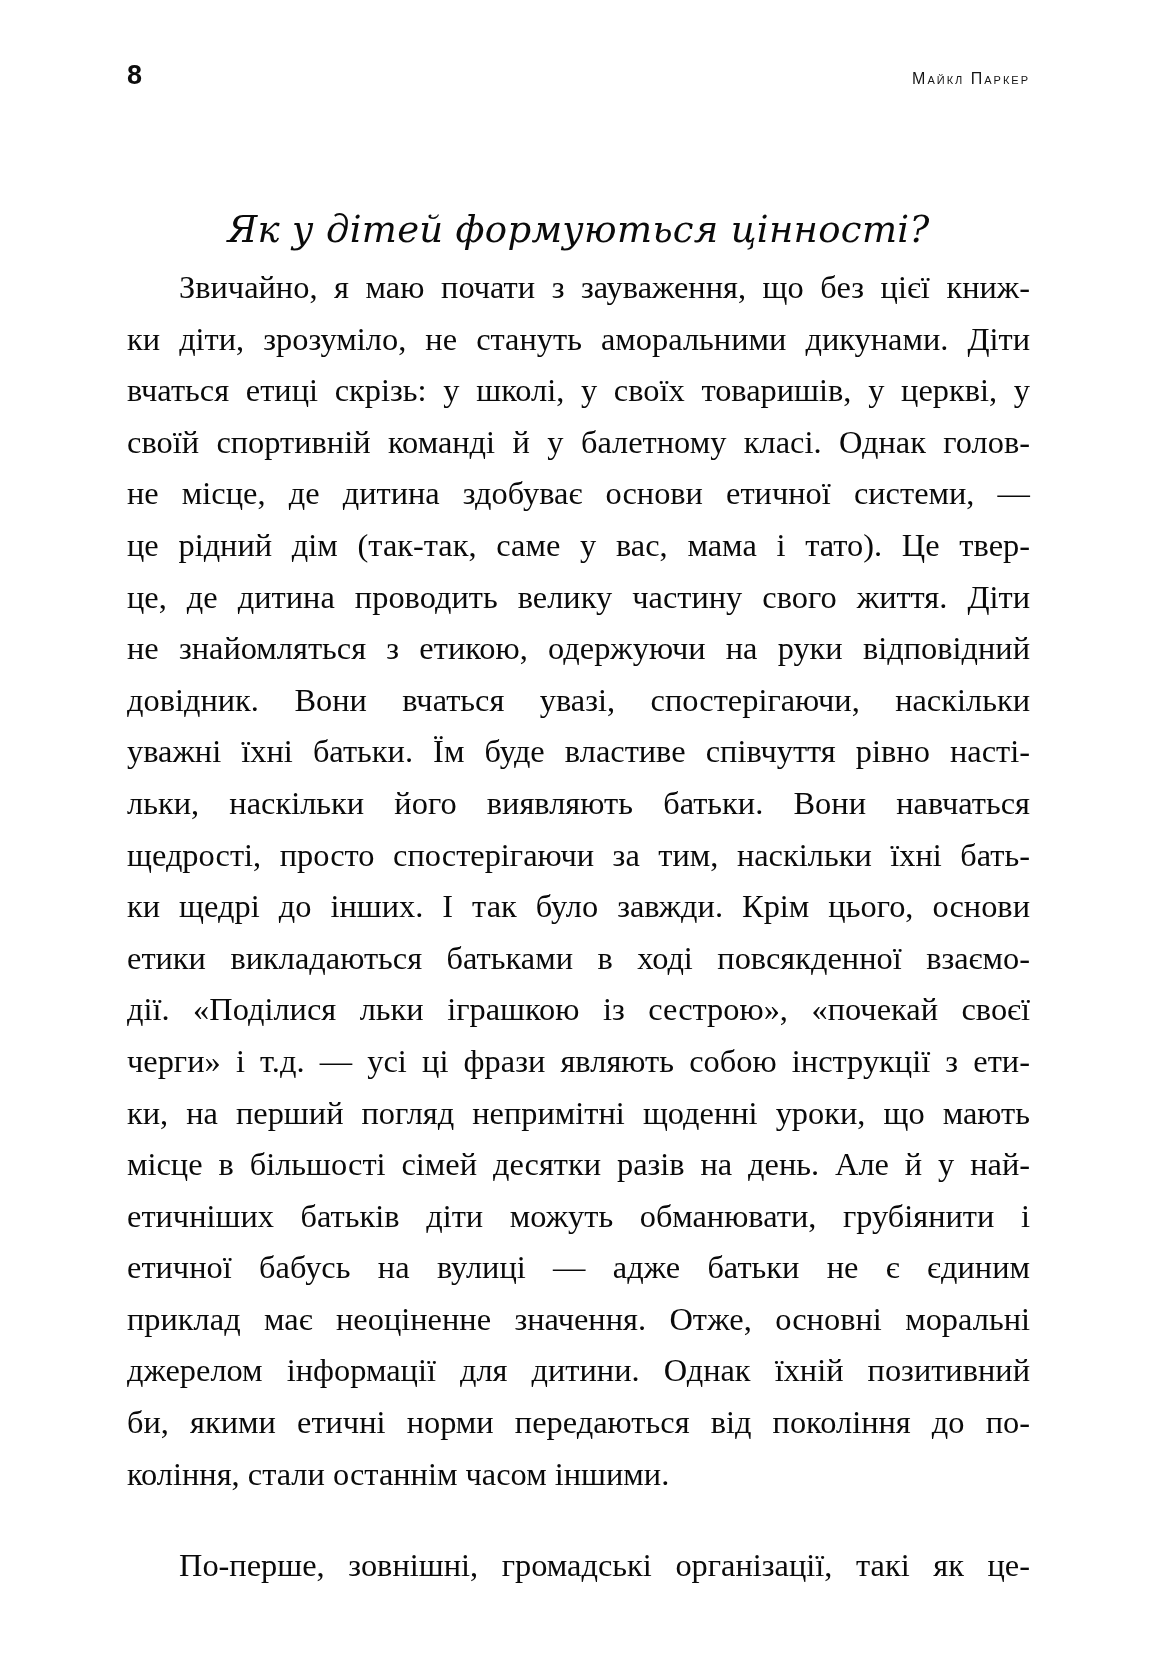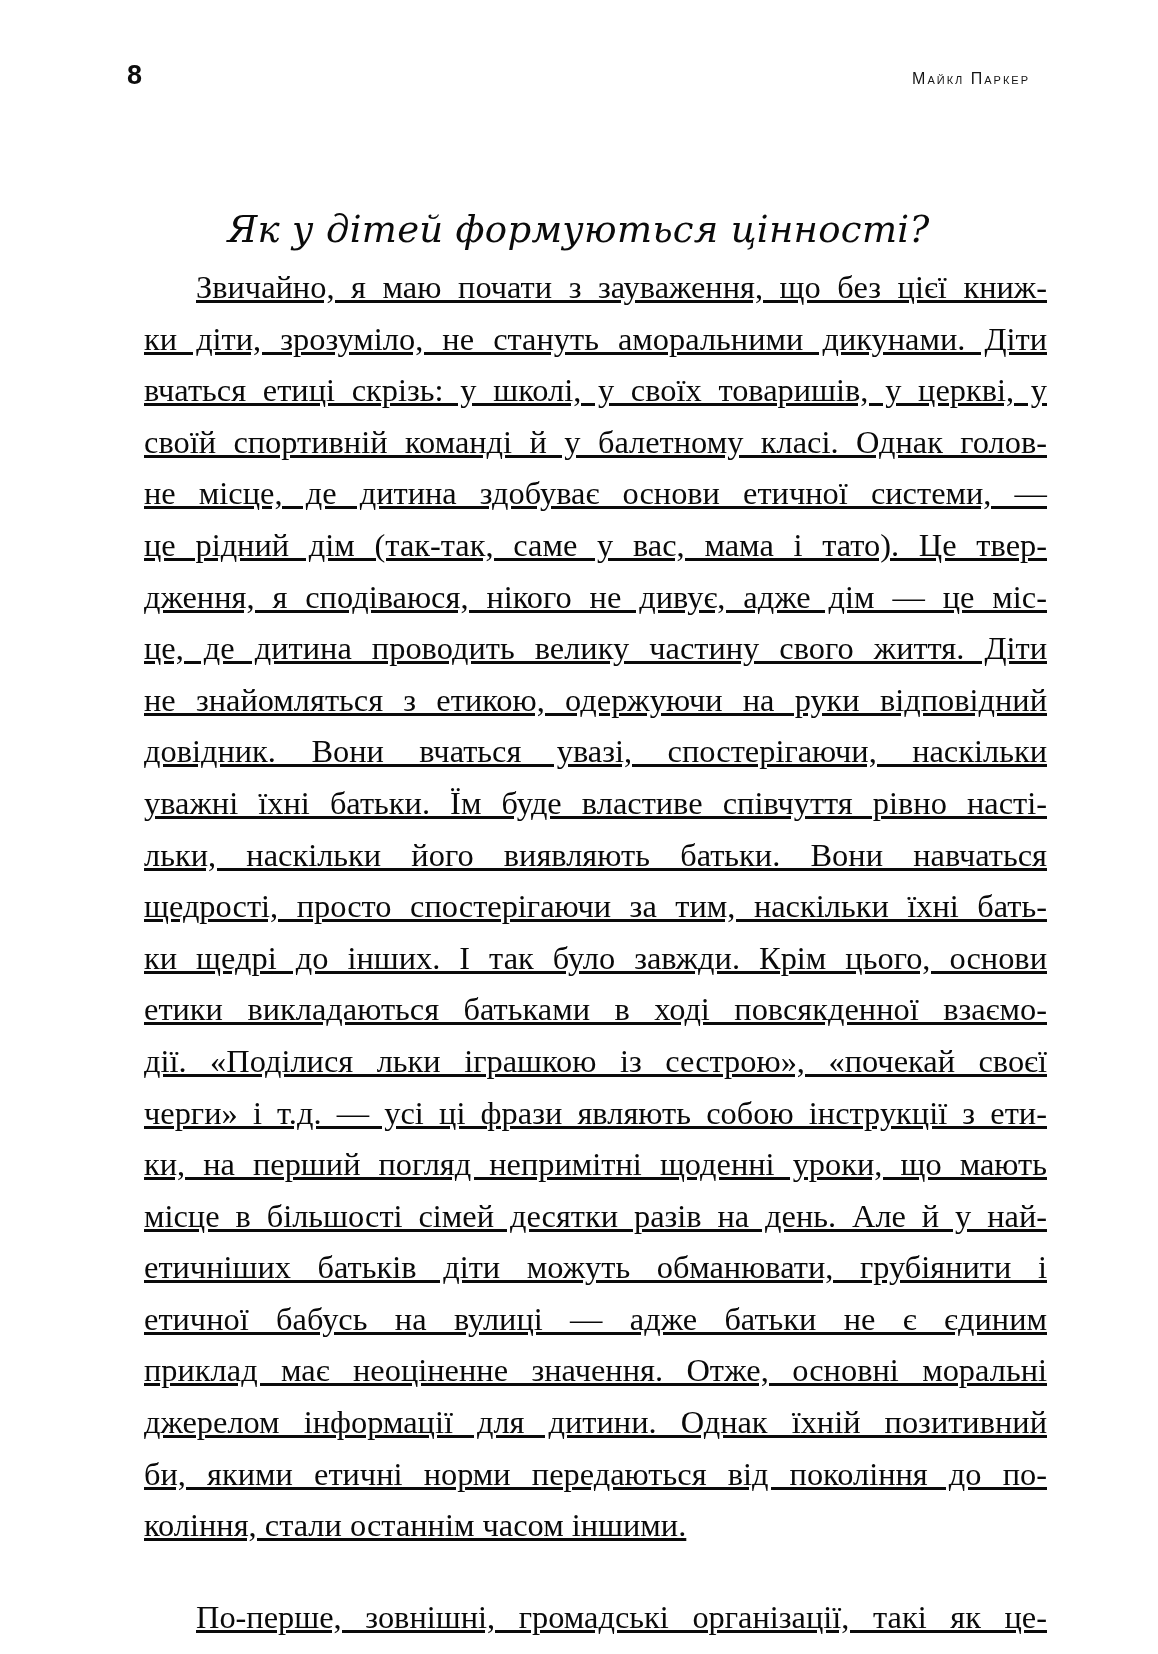--- a/index.html
+++ b/index.html
@@ -64,30 +64,29 @@
     font-weight: 400;
     font-size: 37px;
     line-height: 1.15;
     color: #0b0b0b;
     letter-spacing: 0.3px;
   }
 
   
   .body-copy {
     position: absolute;
-    left: 144px;
+    left: 127px;
     top: 262px;
     width: 903px;
     font-family: "Liberation Serif", "DejaVu Serif", serif;
     font-size: 32.4px;
     line-height: 51.6px;
     color: #0a0a0a;
     text-align: justify;
     text-justify: inter-word;
-    text-decoration: underline;
     -webkit-font-smoothing: none;
   }
 
   .body-copy p {
     margin: 0;
     text-indent: 52px;
     text-align: justify;
     hyphens: manual;
   }
 
@@ -118,21 +117,20 @@
   <h2 class="section-title">Як у дітей формуються цінності?</h2>
 
   <div class="body-copy">
     <p id="p1" style="text-indent: 0px;">
         <span class="ln indent">Звичайно, я маю почати з зауваження, що без цієї книж-</span>
         <span class="ln">ки діти, зрозуміло, не стануть аморальними дикунами. Діти</span>
         <span class="ln">вчаться етиці скрізь: у школі, у своїх товаришів, у церкві, у</span>
         <span class="ln">своїй спортивній команді й у балетному класі. Однак голов-</span>
         <span class="ln">не місце, де дитина здобуває основи етичної системи, —</span>
         <span class="ln">це рідний дім (так-так, саме у вас, мама і тато). Це твер-</span>
-        <span class="ln">дження, я сподіваюся, нікого не дивує, адже дім — це міс-</span>
         <span class="ln">це, де дитина проводить велику частину свого життя. Діти</span>
         <span class="ln">не знайомляться з етикою, одержуючи на руки відповідний</span>
         <span class="ln">довідник. Вони вчаться увазі, спостерігаючи, наскільки</span>
         <span class="ln">уважні їхні батьки. Їм буде властиве співчуття рівно насті-</span>
         <span class="ln">льки, наскільки його виявляють батьки. Вони навчаться</span>
         <span class="ln">щедрості, просто спостерігаючи за тим, наскільки їхні бать-</span>
         <span class="ln">ки щедрі до інших. І так було завжди. Крім цього, основи</span>
         <span class="ln">етики викладаються батьками в ході повсякденної взаємо-</span>
         <span class="ln">дії. «Поділися льки іграшкою із сестрою», «почекай своєї</span>
         <span class="ln">черги» і т.д. — усі ці фрази являють собою інструкції з ети-</span>

